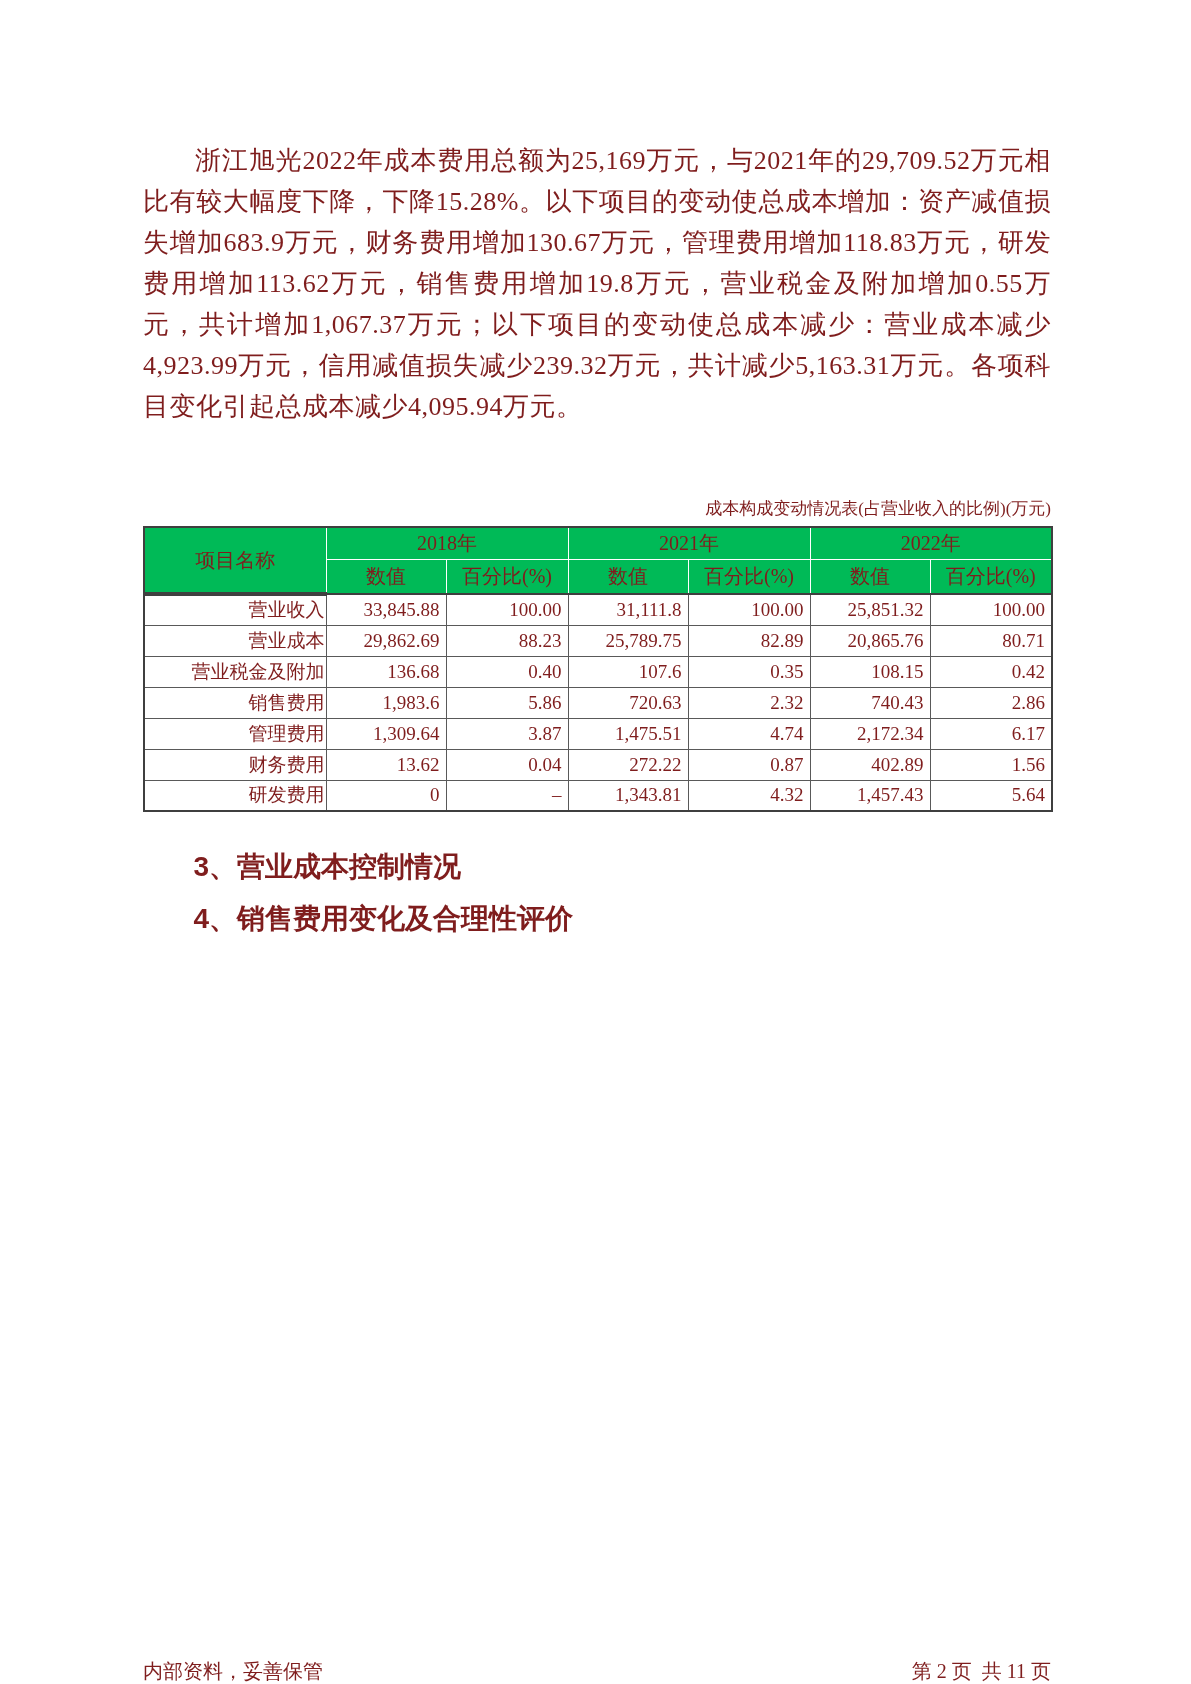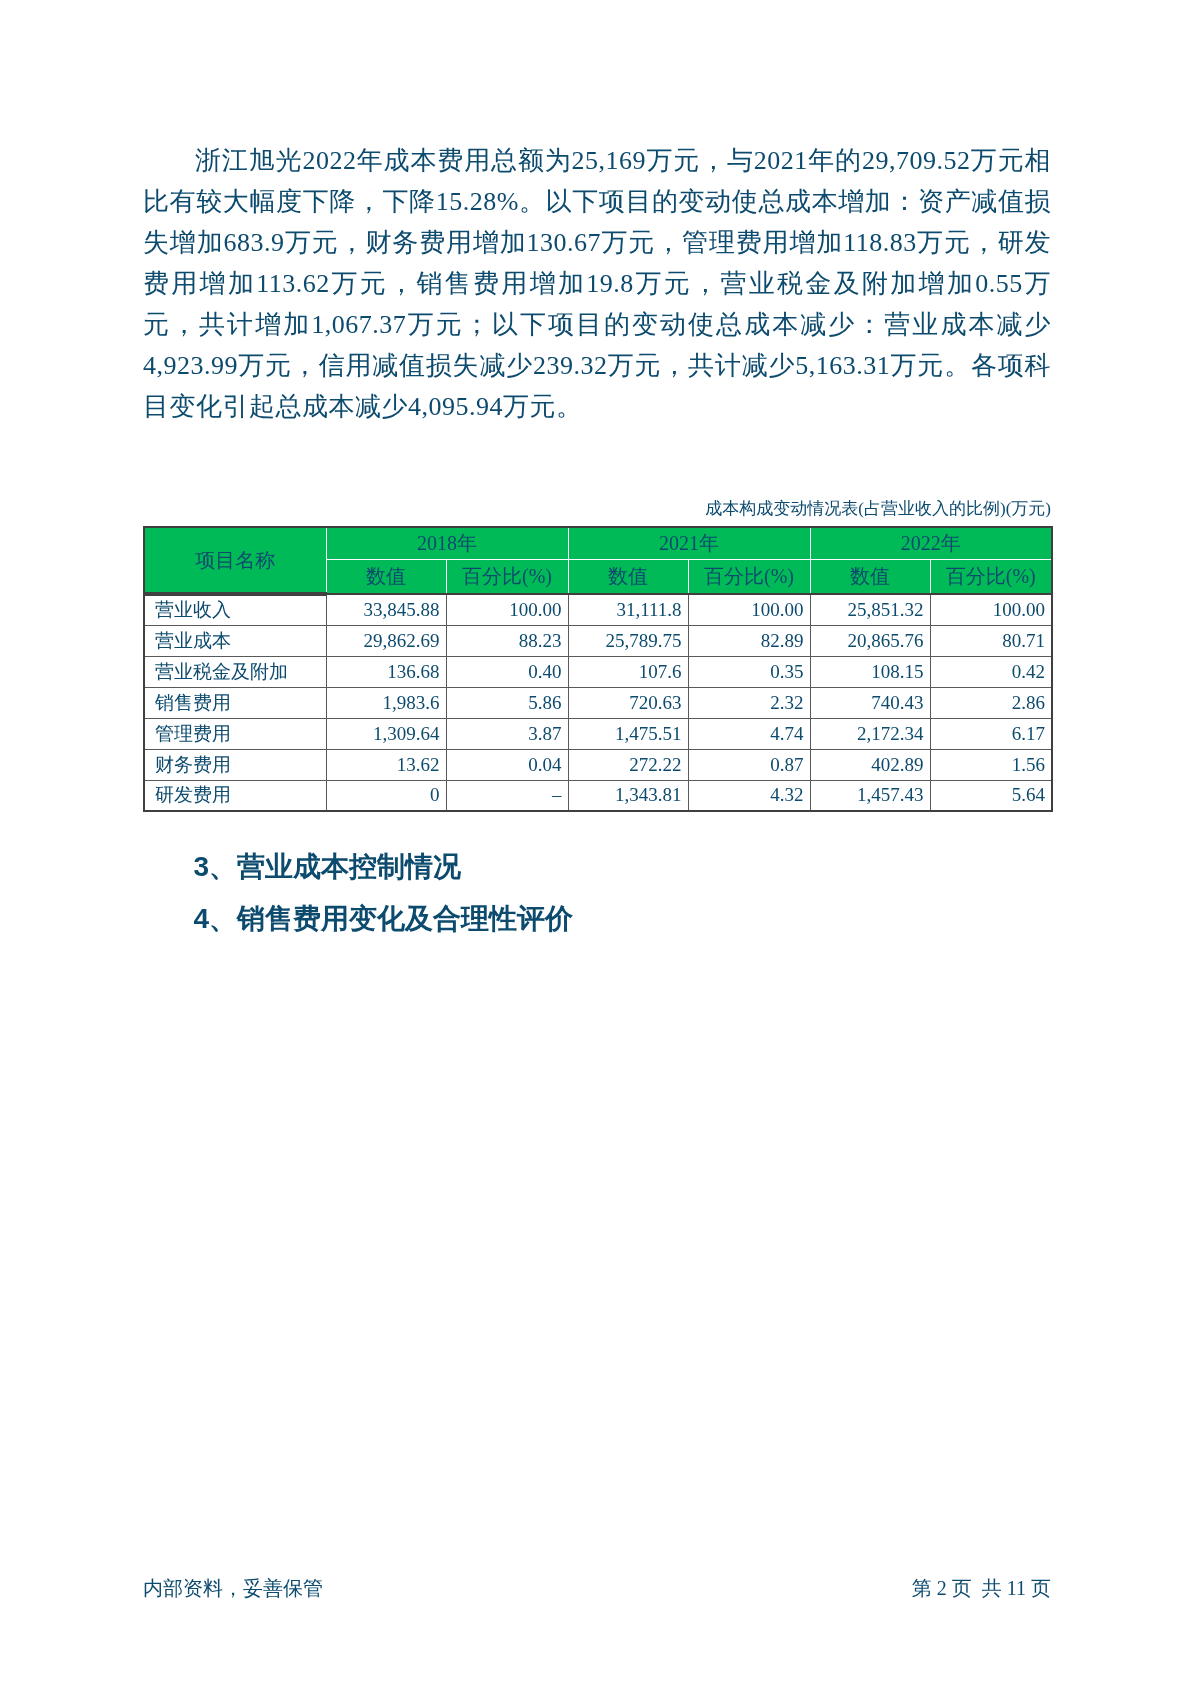--- a/index.html
+++ b/index.html
@@ -1,21 +1,21 @@
 <!DOCTYPE html>
 <html><head>
 <meta charset="utf-8">
 <style>
   html,body{margin:0;padding:0;}
   .page{
     position:relative;
     width:1191px;
     height:1684px;
     background:#ffffff;
-    color:#0c4a6e;
+    color:#7f1d1d;
     font-family:"Liberation Serif","DejaVu Serif",serif;
     overflow:hidden;
   }
   .content{
     position:absolute;
     left:143px;
     top:140px;
     width:908px;
   }
   .body-para{
@@ -54,38 +54,38 @@
   }
   .hdr-item{height:67px;border-bottom:4px solid #404040;}
   .hdr-year{height:32px;}
   .hdr-sub{height:35px;border-bottom:2px solid #3f3f3f;}
   .cost-table tbody td{
     border:1px solid #595959;
     height:31px;
     font-size:19px;
     vertical-align:middle;
   }
-  .cell-name{text-align:left;padding-left:10px;}
+  .cell-name{text-align:right;padding-left:10px;}
   .cell-num{text-align:right;padding-right:6px;}
   .sec-heading{
     margin:0;
     font-family:"Liberation Sans","DejaVu Sans",sans-serif;
     font-weight:bold;
     font-size:28px;
     line-height:38px;
     text-indent:1.8em;
   }
   .h3-heading{margin-top:36px;}
   .h4-heading{margin-top:14px;}
   .para-after-heading{margin-top:16px;}
   .footer{
     position:absolute;
     left:143px;
     right:140px;
-    top:1575px;
+    top:1658px;
     display:flex;
     justify-content:space-between;
     align-items:baseline;
   }
   .footer-left{
     font-family:"Liberation Sans","DejaVu Sans",sans-serif;
     font-size:20px;
     white-space:pre;
   }
   .footer-right{

